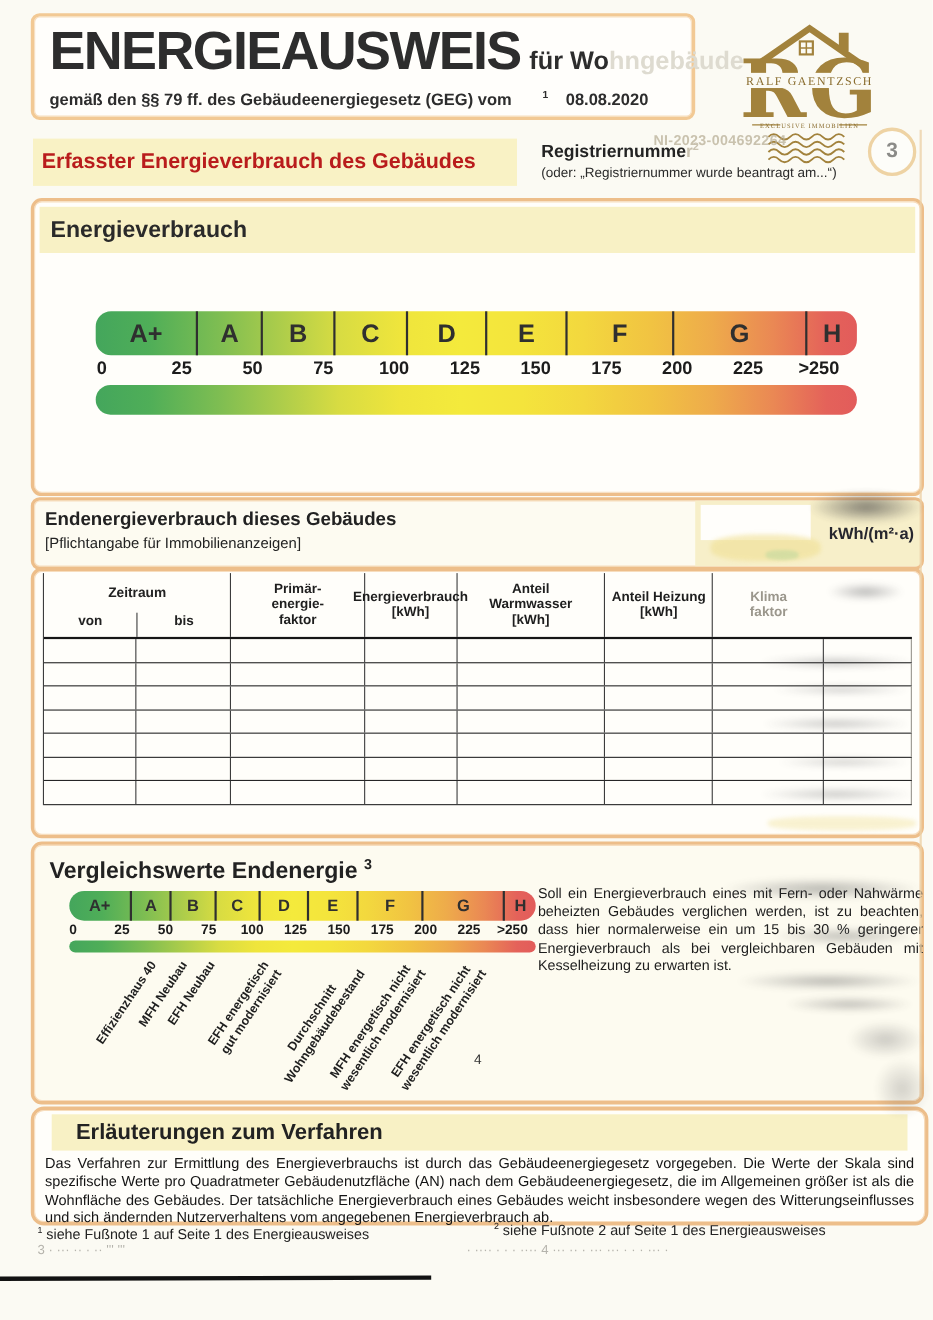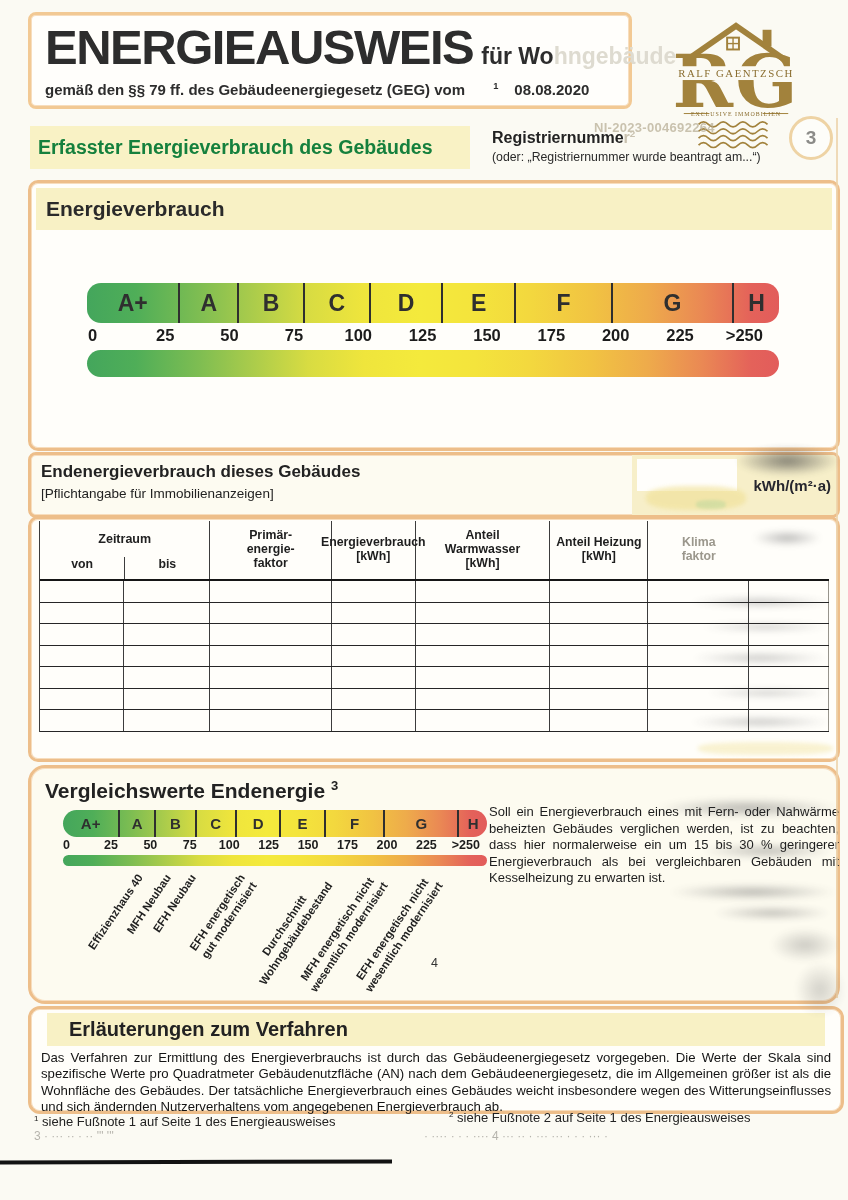--- a/index.html
+++ b/index.html
@@ -26,21 +26,21 @@
   .logo{position:absolute;left:652px;top:14px;width:168px;height:136px;}
   .watermark{position:absolute;left:594px;top:120px;font-size:13px;font-weight:bold;
              color:#b5ab92;opacity:.7;letter-spacing:.3px;}
   .page-circle{position:absolute;left:789px;top:116px;width:38px;height:38px;border:3px solid #eed3a4;
                border-radius:50%;display:flex;align-items:center;justify-content:center;
                font-size:19px;font-weight:bold;color:#8b8b88;background:rgba(255,255,255,.5);}
 
   
   .section1{position:absolute;left:30px;top:126px;width:800px;height:46px;}
   .section1-title{display:inline-block;background:#f9f2c5;font-size:19.5px;font-weight:bold;
-                  padding:10px 10px 10px 8px;width:440px;box-sizing:border-box;color:#15803d;}
+                  padding:10px 10px 10px 8px;width:440px;box-sizing:border-box;color:#b91c1c;}
   .reg-block{position:absolute;left:462px;top:2px;width:300px;}
   .reg-label{font-size:16px;font-weight:bold;color:#232323;}
   .reg-hint{font-size:12.3px;margin-top:3px;color:#2a2a2a;}
 
   
   .energy-box{left:28px;top:180px;width:806px;height:265px;}
   .energy-title{margin:5px;padding:9px 10px;font-size:21px;font-weight:bold;color:#2a2a2a;}
 
   .band{position:relative;display:flex;border-radius:14px;
         background:linear-gradient(90deg,#44a65c 0%,#4fae58 7%,#7dbd52 16%,#abcc4b 24%,#d8dc42 32%,
@@ -79,21 +79,21 @@
   .th-zeitraum{grid-column:1/3;display:flex;flex-direction:column;border-right:1.6px solid #3c3c3c;box-sizing:border-box;}
   .th-zr-top{flex:1;display:flex;align-items:center;justify-content:center;font-size:12.5px;font-weight:bold;}
   .th-zr-bottom{height:22px;display:flex;}
   .th-von,.th-bis{flex:1;display:flex;align-items:flex-start;justify-content:center;font-size:12.3px;font-weight:bold;}
   .th-von{border-right:1.6px solid #3c3c3c;box-sizing:border-box;}
   .t-row{height:20.5px;border-bottom:1.8px solid #262626;}
   .t-cell{border-right:1.6px solid #3c3c3c;box-sizing:border-box;}
   .t-cell:last-child{border-right:1.2px solid #97948c;}
 
   
-  .comparison-box{left:28px;top:765px;width:806px;height:233px;background:#fdfbf0;border-radius:17px;}
+  .comparison-box{left:28px;top:765px;width:806px;height:233px;background:#fdfbf0;}
   .comp-title{padding:10px 0 2px 14px;font-size:21px;font-weight:bold;color:#222;}
   .scale-sm{position:absolute;left:32px;top:42px;width:424px;}
   .scale-sm .band-top{height:27px;}
   .scale-sm .seg{font-size:15px;}
   .scale-sm .ticks{height:18px;}
   .scale-sm .tick{font-size:12.5px;top:1px;}
   .scale-sm .band-bottom{height:11px;}
   .comp-labels{position:absolute;left:32px;top:100px;width:424px;height:128px;}
   .rot-anchor{position:absolute;top:4px;width:0;height:0;}
   .rot-label{position:absolute;right:0;top:0;transform-origin:100% 0;transform:rotate(-56deg);

